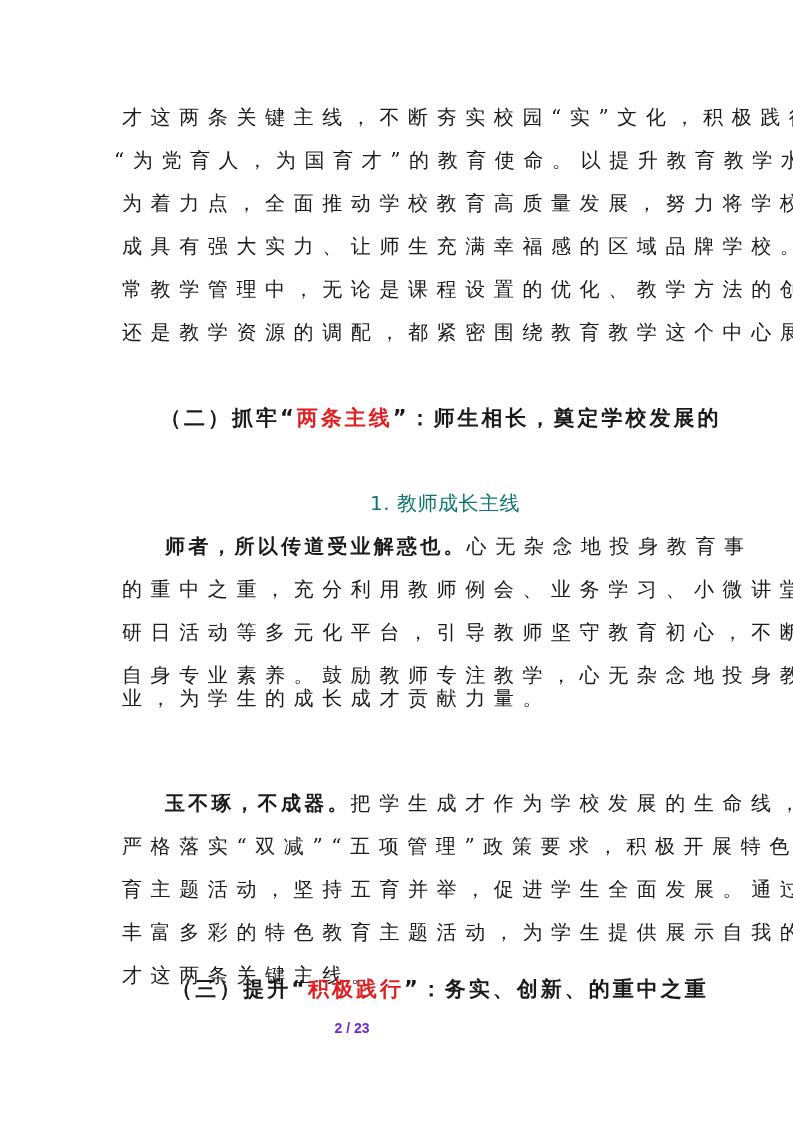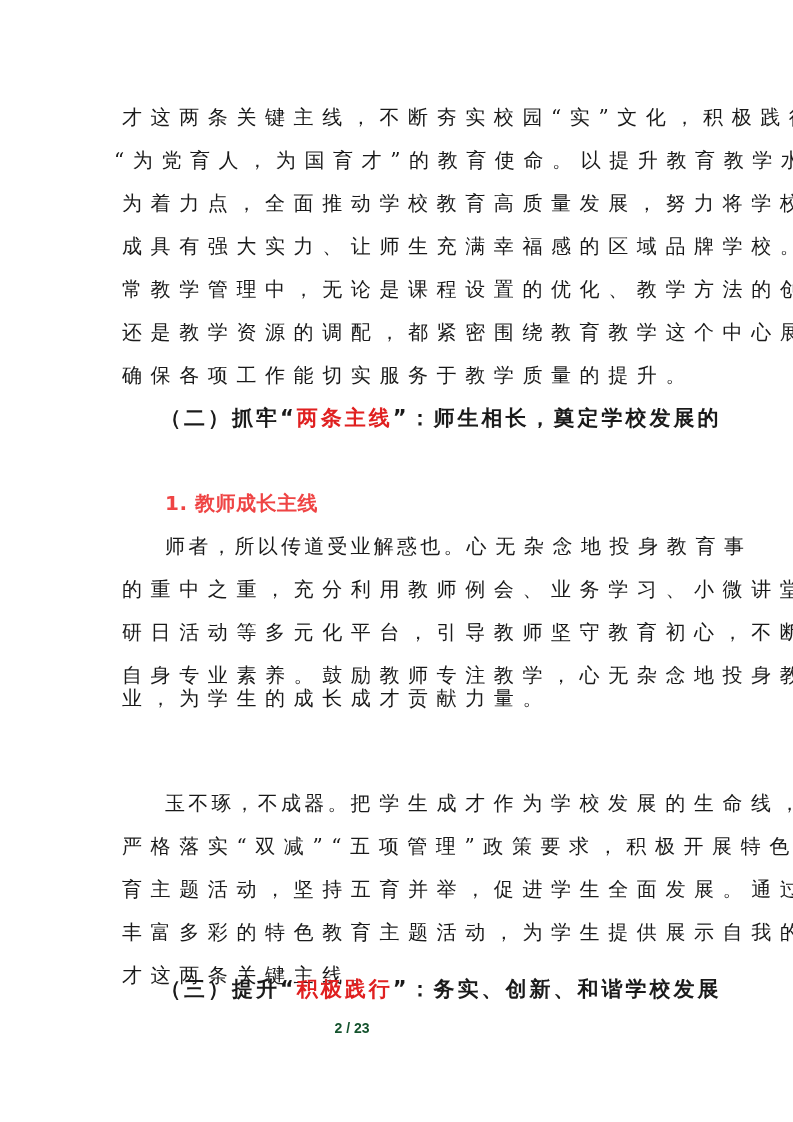--- a/index.html
+++ b/index.html
@@ -24,60 +24,59 @@
     }
     .line {
       position: absolute;
       left: 122px;
       width: 560px;
       font-size: 20px;
       line-height: 28px;
       letter-spacing: 8.6px;
       white-space: nowrap;
     }
-    .indent { left: 165px; }
+    .indent { left: 165px; text-align: center; }
     .heading {
       font-family: "DejaVu Sans", "Liberation Sans", sans-serif;
       font-weight: bold;
       letter-spacing: 3px;
       font-size: 21px;
     }
     .subheading {
       font-family: "DejaVu Sans", "Liberation Sans", sans-serif;
-      font-weight: bold;
-      color: #ef4444;
+      font-weight: normal;
+      color: #0f766e;
       letter-spacing: 0.5px;
       font-size: 20px;
     }
     .red { color: #e02020; }
-    .lead { font-family: "DejaVu Sans", "Liberation Sans", sans-serif; font-weight: normal; letter-spacing: 3.2px; }
+    .lead { font-family: "DejaVu Sans", "Liberation Sans", sans-serif; font-weight: bold; letter-spacing: 3.2px; }
     .page-number {
       position: absolute;
       top: 1020px;
       left: 0;
       width: 704px;
       text-align: center;
       font-family: "Liberation Sans", "DejaVu Sans", sans-serif;
       font-weight: bold;
       font-size: 14px;
-      color: #14532d;
+      color: #6d28d9;
     }
   </style>
 </head>
 <body>
 
 <div class="page">
 
   <div class="line" style="top:103px">才这两条关键主线，不断夯实校园“实”文化，积极践行</div>
   <div class="line" style="top:146px; left:114px">“为党育人，为国育才”的教育使命。以提升教育教学水平</div>
   <div class="line" style="top:189px">为着力点，全面推动学校教育高质量发展，努力将学校打造</div>
   <div class="line" style="top:232px">成具有强大实力、让师生充满幸福感的区域品牌学校。在日</div>
   <div class="line" style="top:275px">常教学管理中，无论是课程设置的优化、教学方法的创新，</div>
   <div class="line" style="top:318px">还是教学资源的调配，都紧密围绕教育教学这个中心展开，</div>
-  <div class="line" style="top:361px">确保各项工作能切实服务于教学质量的提升。</div>
 
   <div class="line heading indent" style="top:404px; left:160px">
     <span>（二）抓牢“</span><span class="red">两条主线</span><span>”：师生相长，奠定学校发展的</span>
   </div>
 
   <div class="line subheading indent" style="top:489px">1. 教师成长主线</div>
   <div class="line indent" style="top:532px">
     <span class="lead">师者，所以传道受业解惑也。</span><span>心无杂念地投身教育事</span>
   </div>
   <div class="line" style="top:575px">的重中之重，充分利用教师例会、业务学习、小微讲堂、教</div>
@@ -87,17 +86,17 @@
 
   <div class="line indent" style="top:789px">
     <span class="lead">玉不琢，不成器。</span><span>把学生成才作为学校发展的生命线，</span>
   </div>
   <div class="line" style="top:832px">严格落实“双减”“五项管理”政策要求，积极开展特色教</div>
   <div class="line" style="top:875px">育主题活动，坚持五育并举，促进学生全面发展。通过组织</div>
   <div class="line" style="top:918px">丰富多彩的特色教育主题活动，为学生提供展示自我的平台，</div>
   <div class="line" style="top:961px">才这两条关键主线。</div>
 
   <div class="line heading indent" style="top:1003px; left:160px; top:975px">
-    <span>（三）提升“</span><span class="red">积极践行</span><span>”：务实、创新、和谐学校发展</span>
+    <span>（三）提升“</span><span class="red">积极践行</span><span>”：务实、创新、的重中之重</span>
   </div>
 
   <div class="page-number">2 / 23</div>
 </div>
 
 </body></html>

